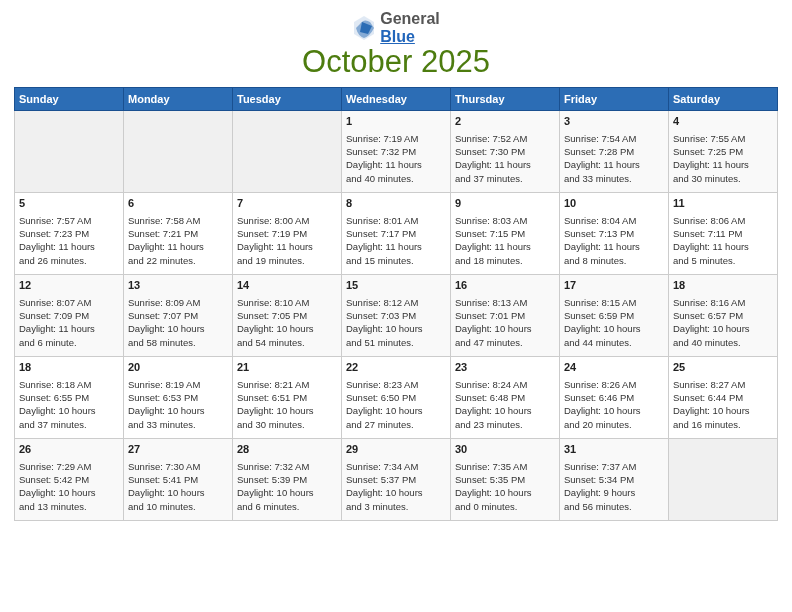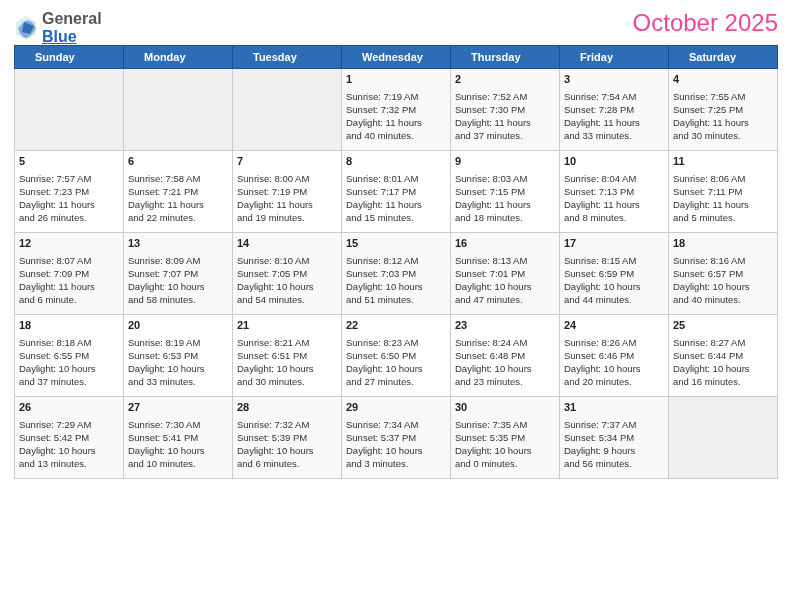--- a/index.html
+++ b/index.html
@@ -11,53 +11,55 @@
       overflow: hidden;
     }
     .container {
       width: 792px;
       height: 612px;
       padding: 10px 14px;
     }
     .header {
       display: flex;
       justify-content: space-between;
-      align-items: flex-start;
+      align-items: center;
+      margin-bottom: 8px;
+      flex-direction: column;
     }
     .logo {
       display: flex;
       align-items: center;
       gap: 4px;
     }
     .logo-icon {
       width: 24px;
       height: 28px;
     }
     .title-block { text-align: right; }
     .month-title {
-      font-size: 24px;
+      font-size: 31px;
       font-weight: 300;
-      color: #ec4899;
+      color: #4d7c0f;
       line-height: 1.1;
     }
     .location {
       font-size: 13px;
       color: #555;
     }
     table {
       width: 100%;
       border-collapse: collapse;
       table-layout: fixed;
     }
     thead tr th {
       background-color: #2c6db5;
       color: #fff;
       font-size: 11px;
       font-weight: bold;
-      padding: 5px 20px;
+      padding: 5px 4px;
       text-align: left;
       border: 1px solid #1a5090;
     }
     tbody tr td {
       border: 1px solid #ccc;
       vertical-align: top;
       padding: 3px 4px;
       font-size: 9.5px;
       color: #333;
       height: 82px;

